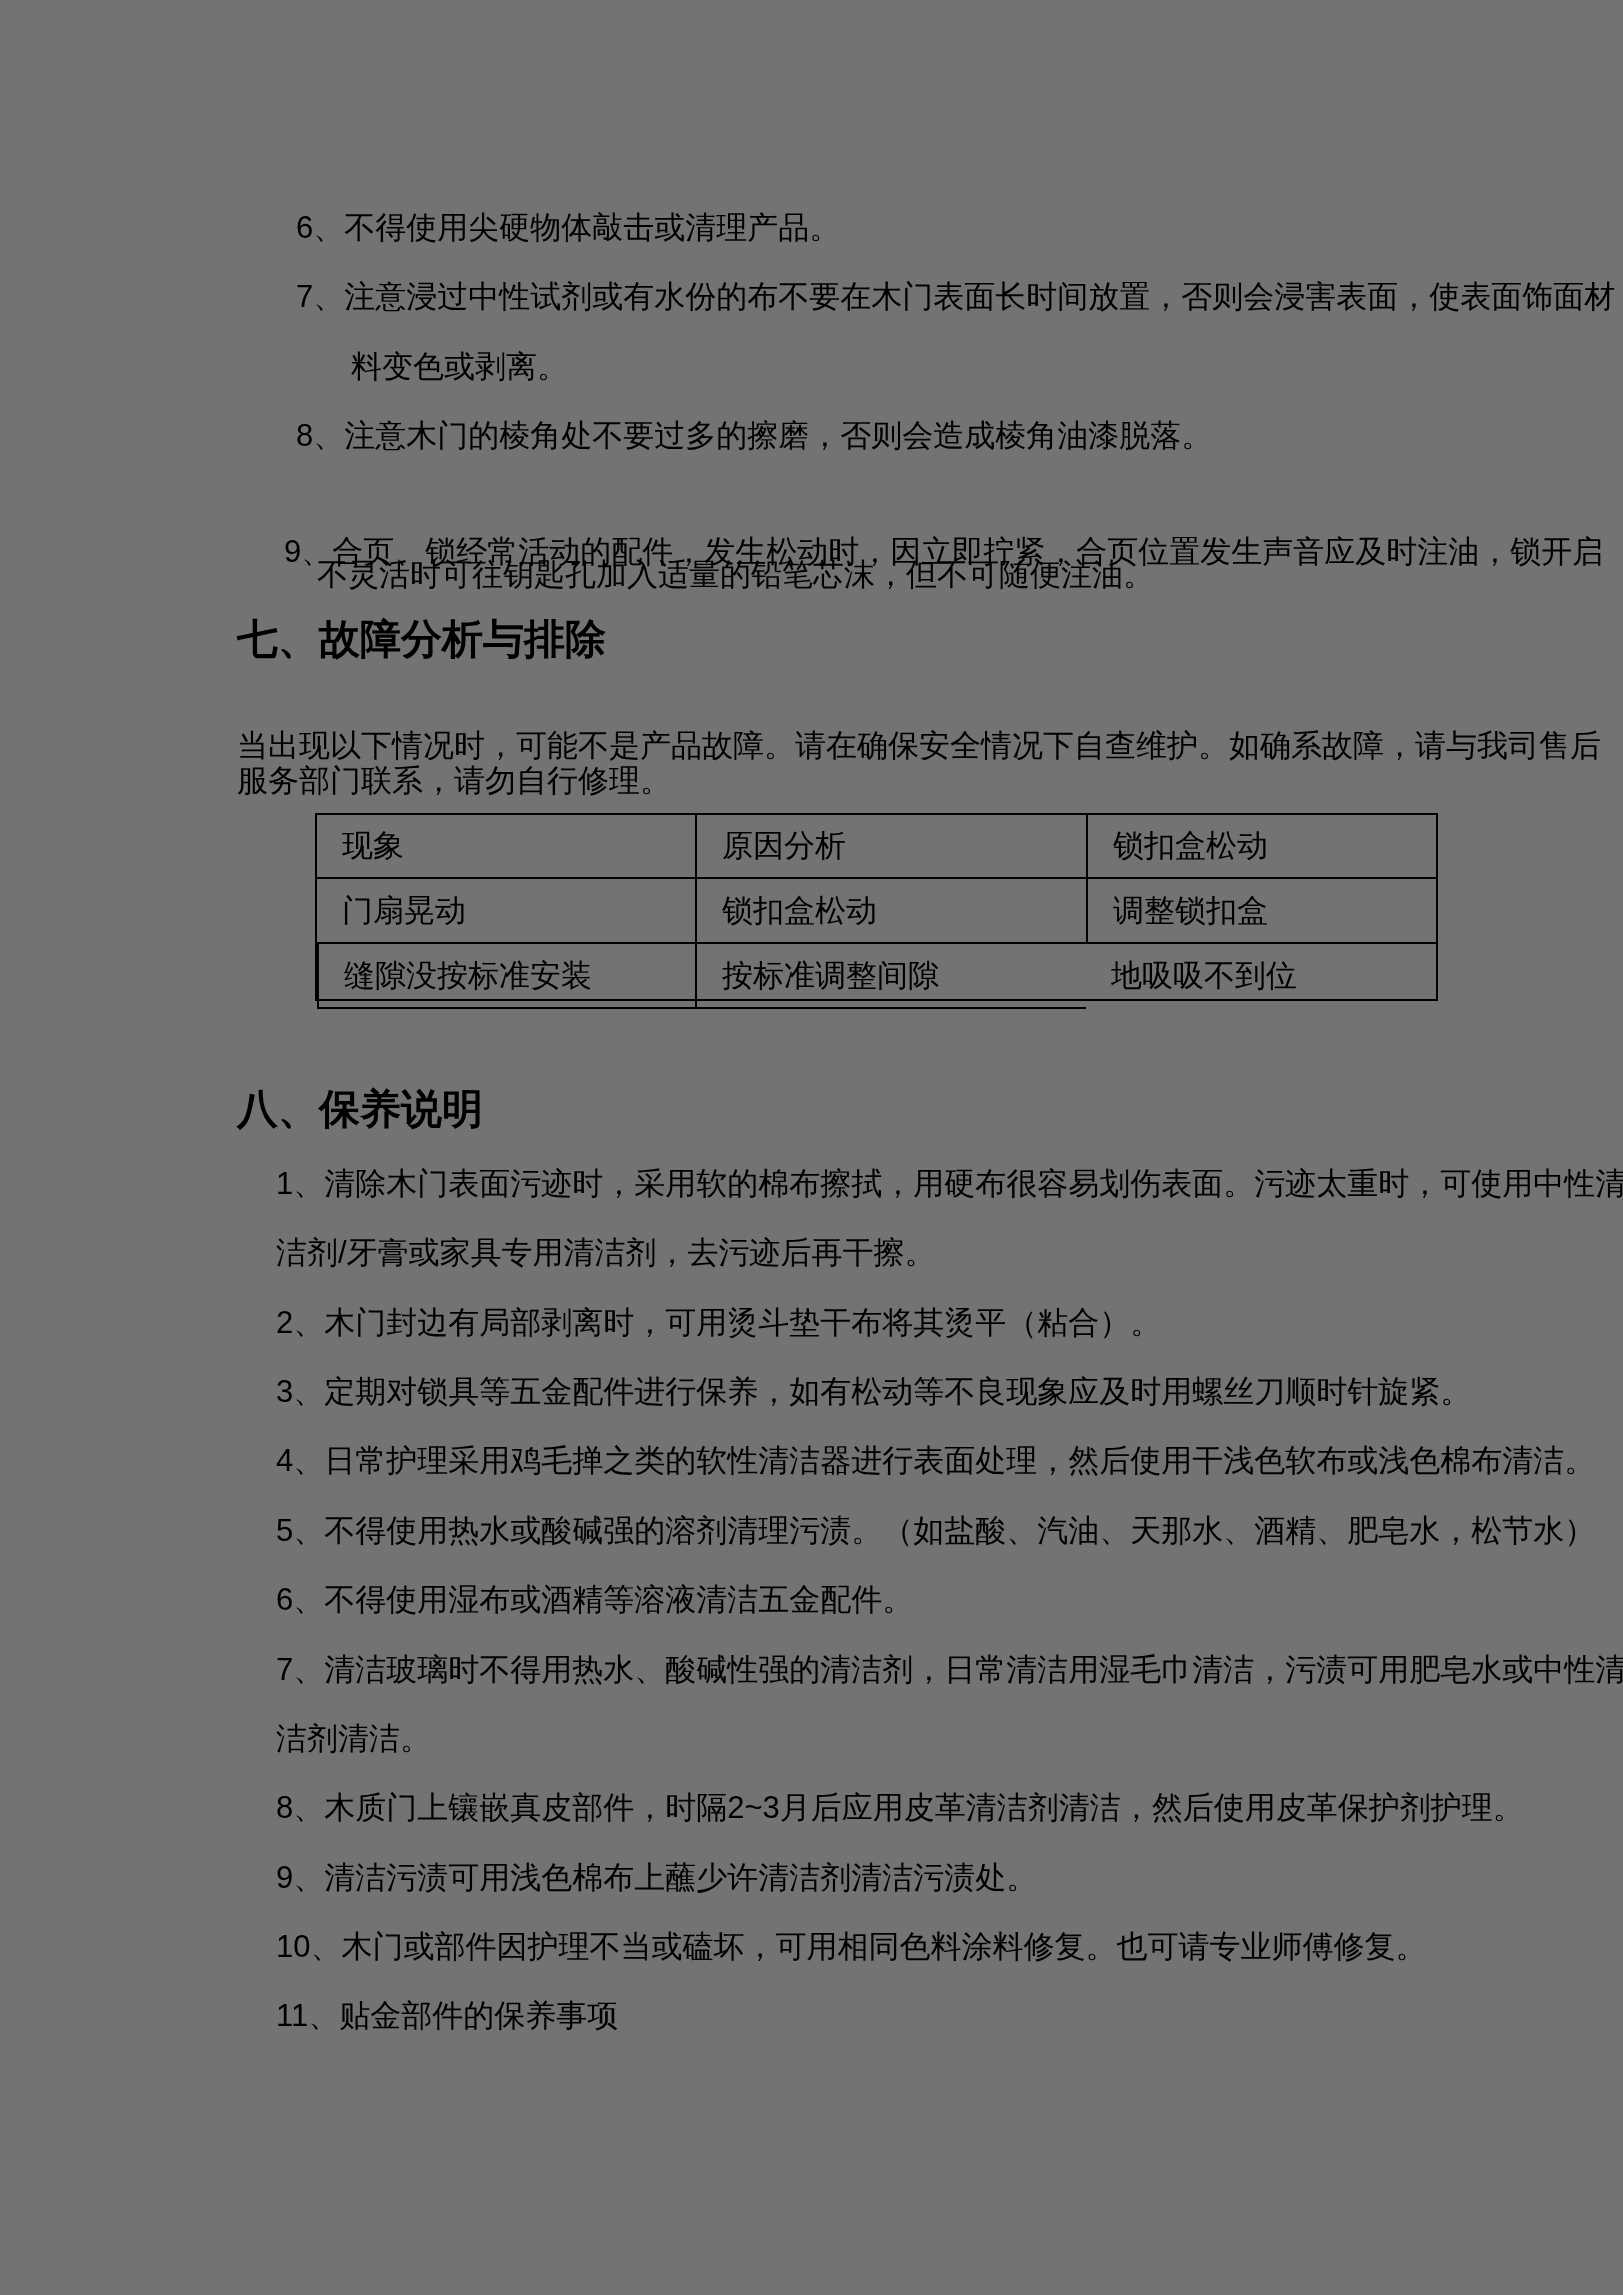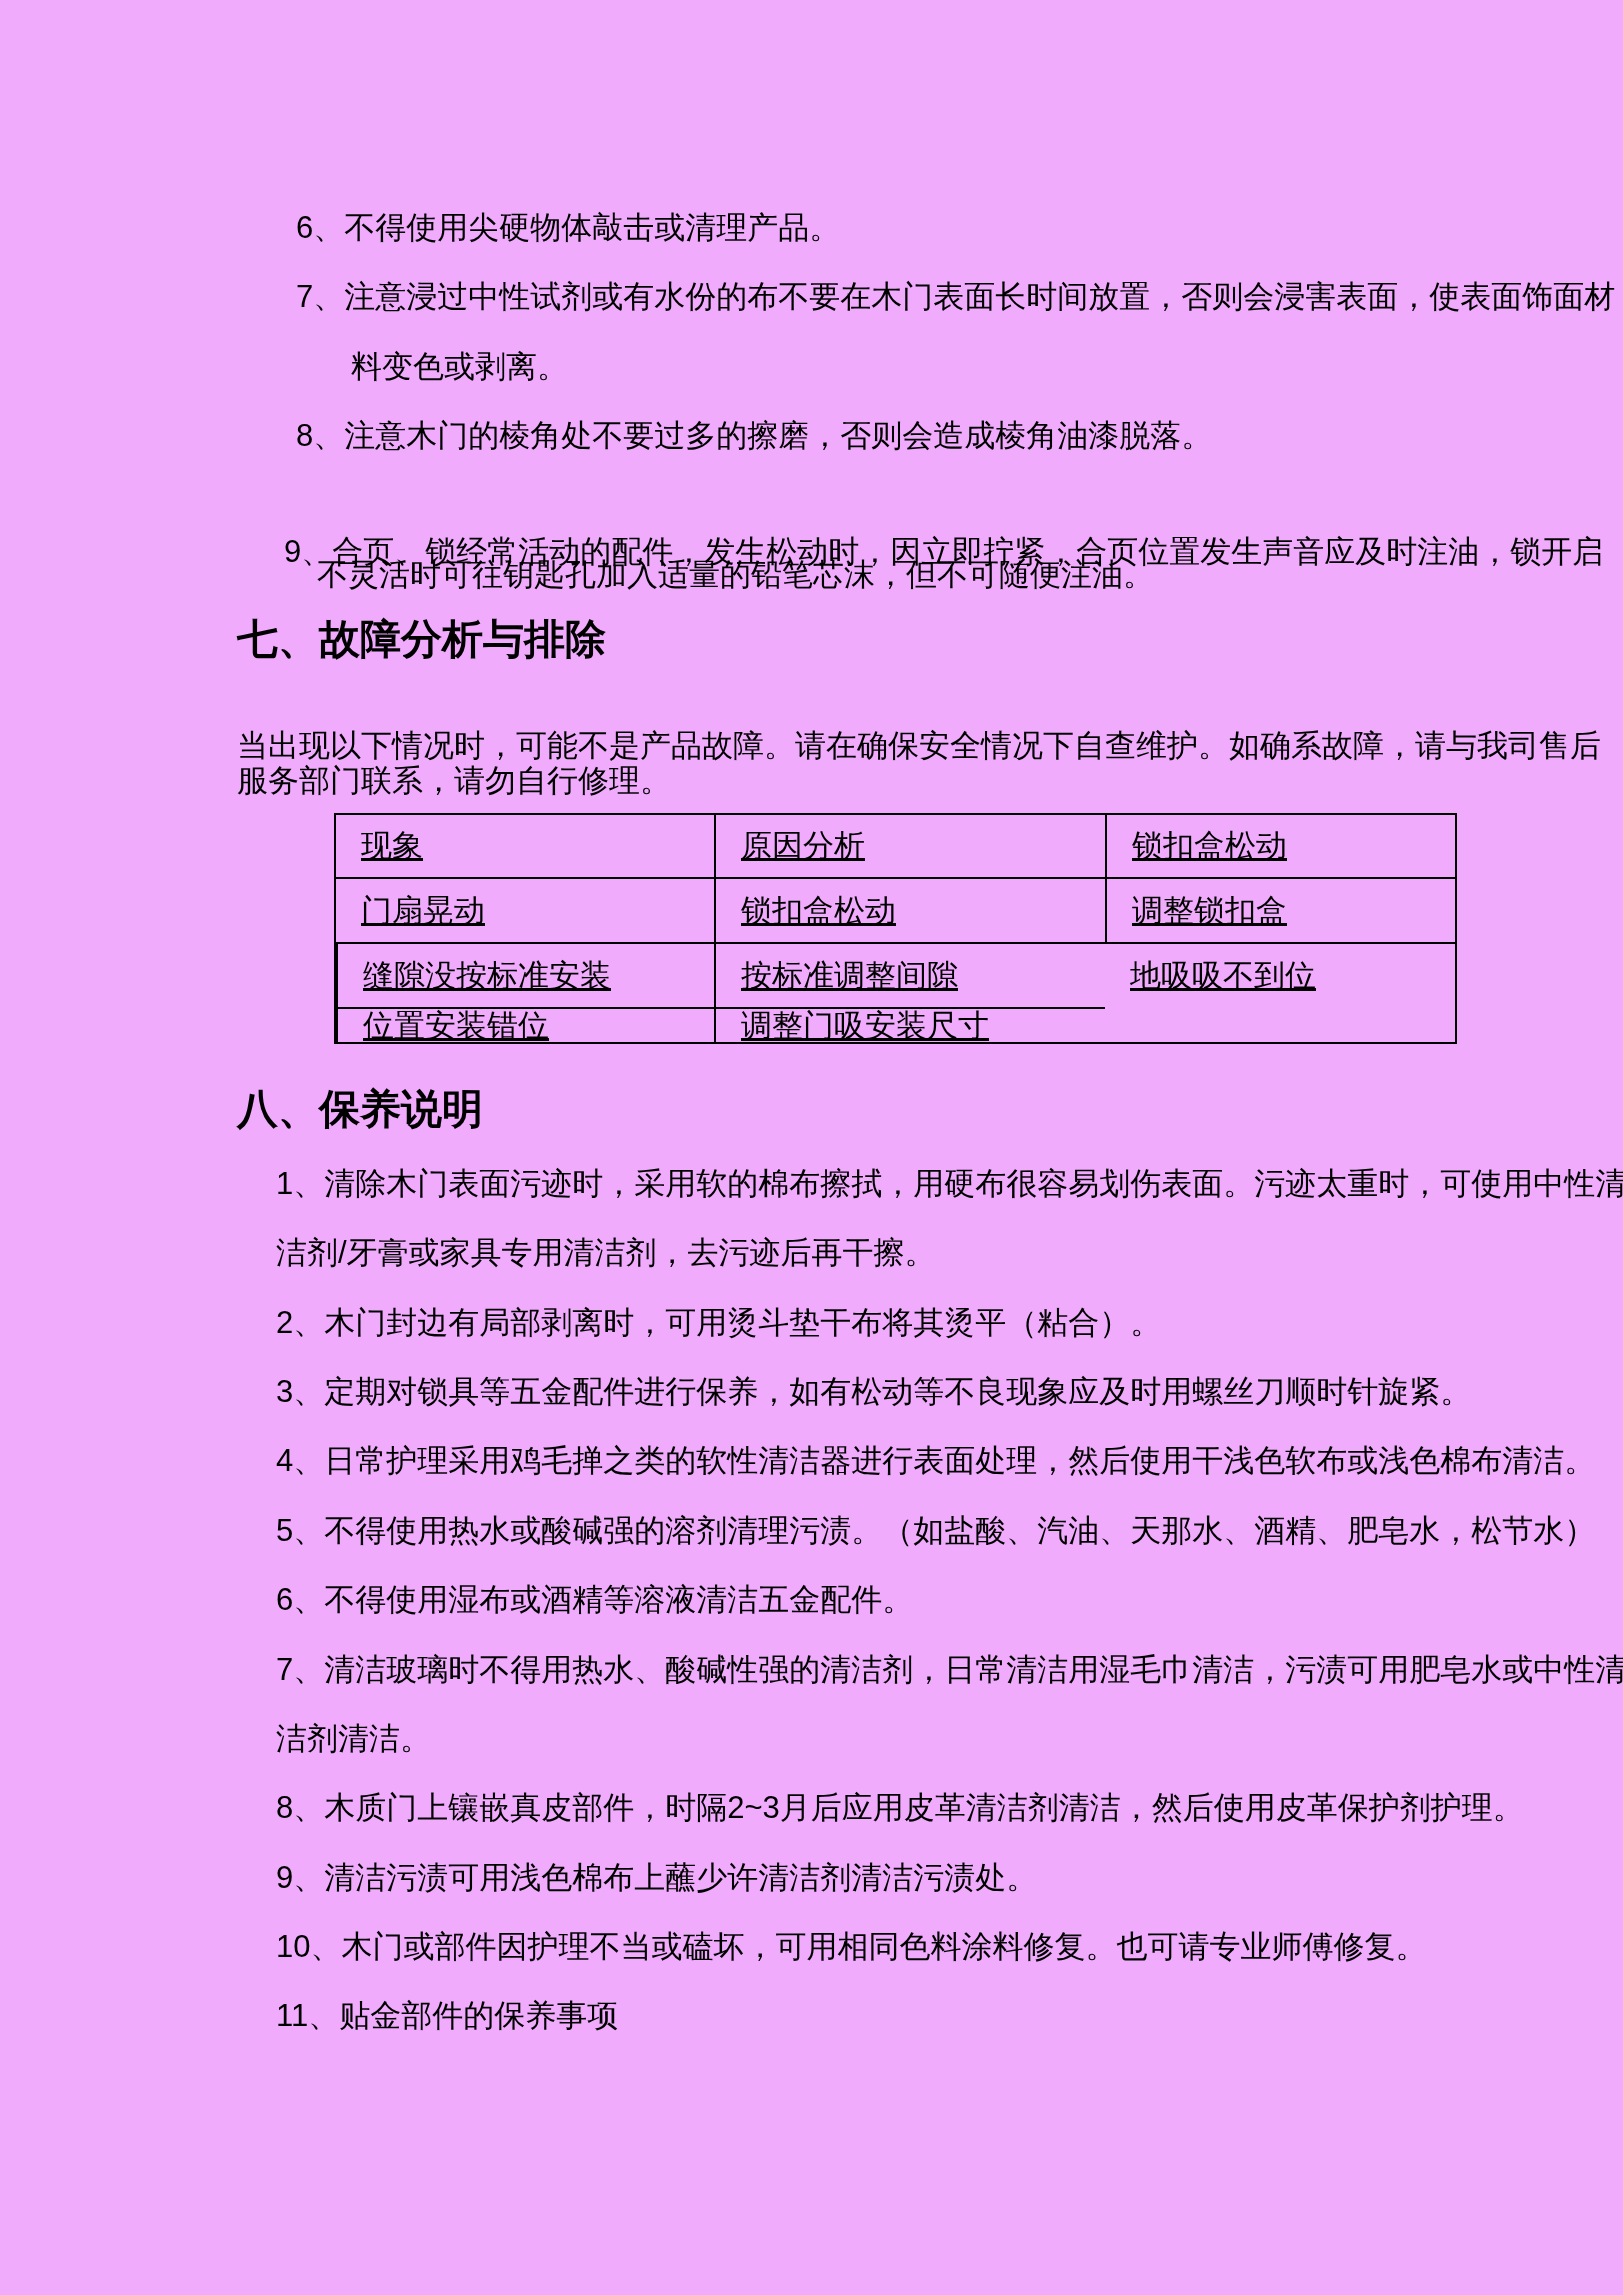--- a/index.html
+++ b/index.html
@@ -1,21 +1,21 @@
 <!DOCTYPE html>
 <html style="font-size:10.5px"><head>
 <meta charset="utf-8">
 <style>
   html, body { margin: 0; padding: 0; background: #888; }
   .page {
     position: relative;
     width: 1623px;
     height: 2295px;
     margin: 0 auto;
-    background: #f0abfc;
+    background: #737373;
     color: #000000;
     font-family: "Liberation Sans", sans-serif;
     overflow: hidden;
   }
   .line {
     position: absolute;
     font-size: 31px;
     line-height: 1;
     white-space: nowrap;
     color: #000000;
@@ -27,30 +27,29 @@
     font-size: 41px;
     font-weight: 700;
     line-height: 1;
     white-space: nowrap;
     color: #000000;
   }
   #fault-heading { top: 619px; }
   #care-heading  { top: 1089px; }
   .fault-table {
     position: absolute;
-    left: 334px;
+    left: 315px;
     top: 813px;
     width: 1123px;
-    height: 231px;
+    height: 188px;
     box-sizing: border-box;
     border: 2.6px solid #000000;
     display: grid;
     grid-template-columns: 378px 391px 1fr;
     grid-template-rows: 62px 65px 65px 1fr;
-    text-decoration: underline;
   }
   .fault-table .cell {
     box-sizing: border-box;
     display: flex;
     align-items: center;
     padding-left: 25px;
     font-size: 31px;
     border-left: 2px solid #000000;
     border-top: 2.6px solid #000000;
     white-space: nowrap;

